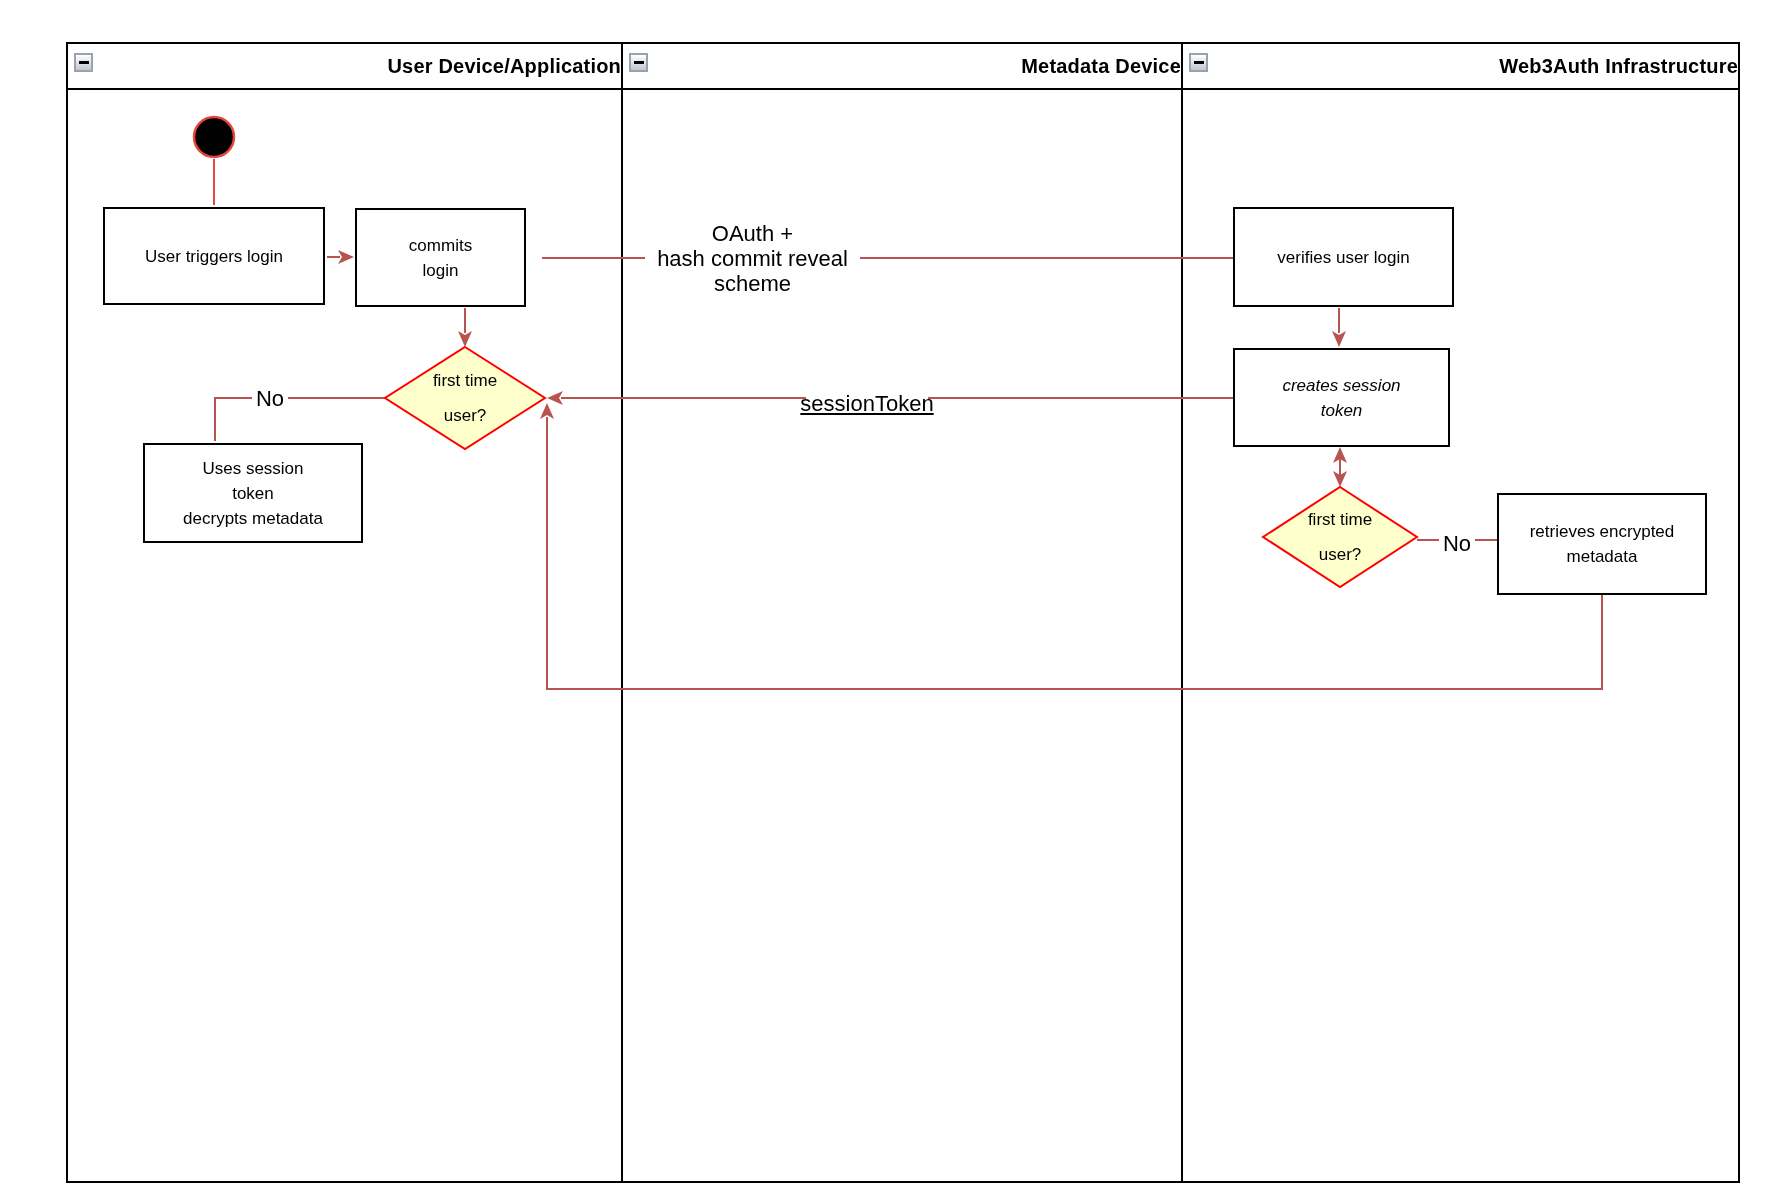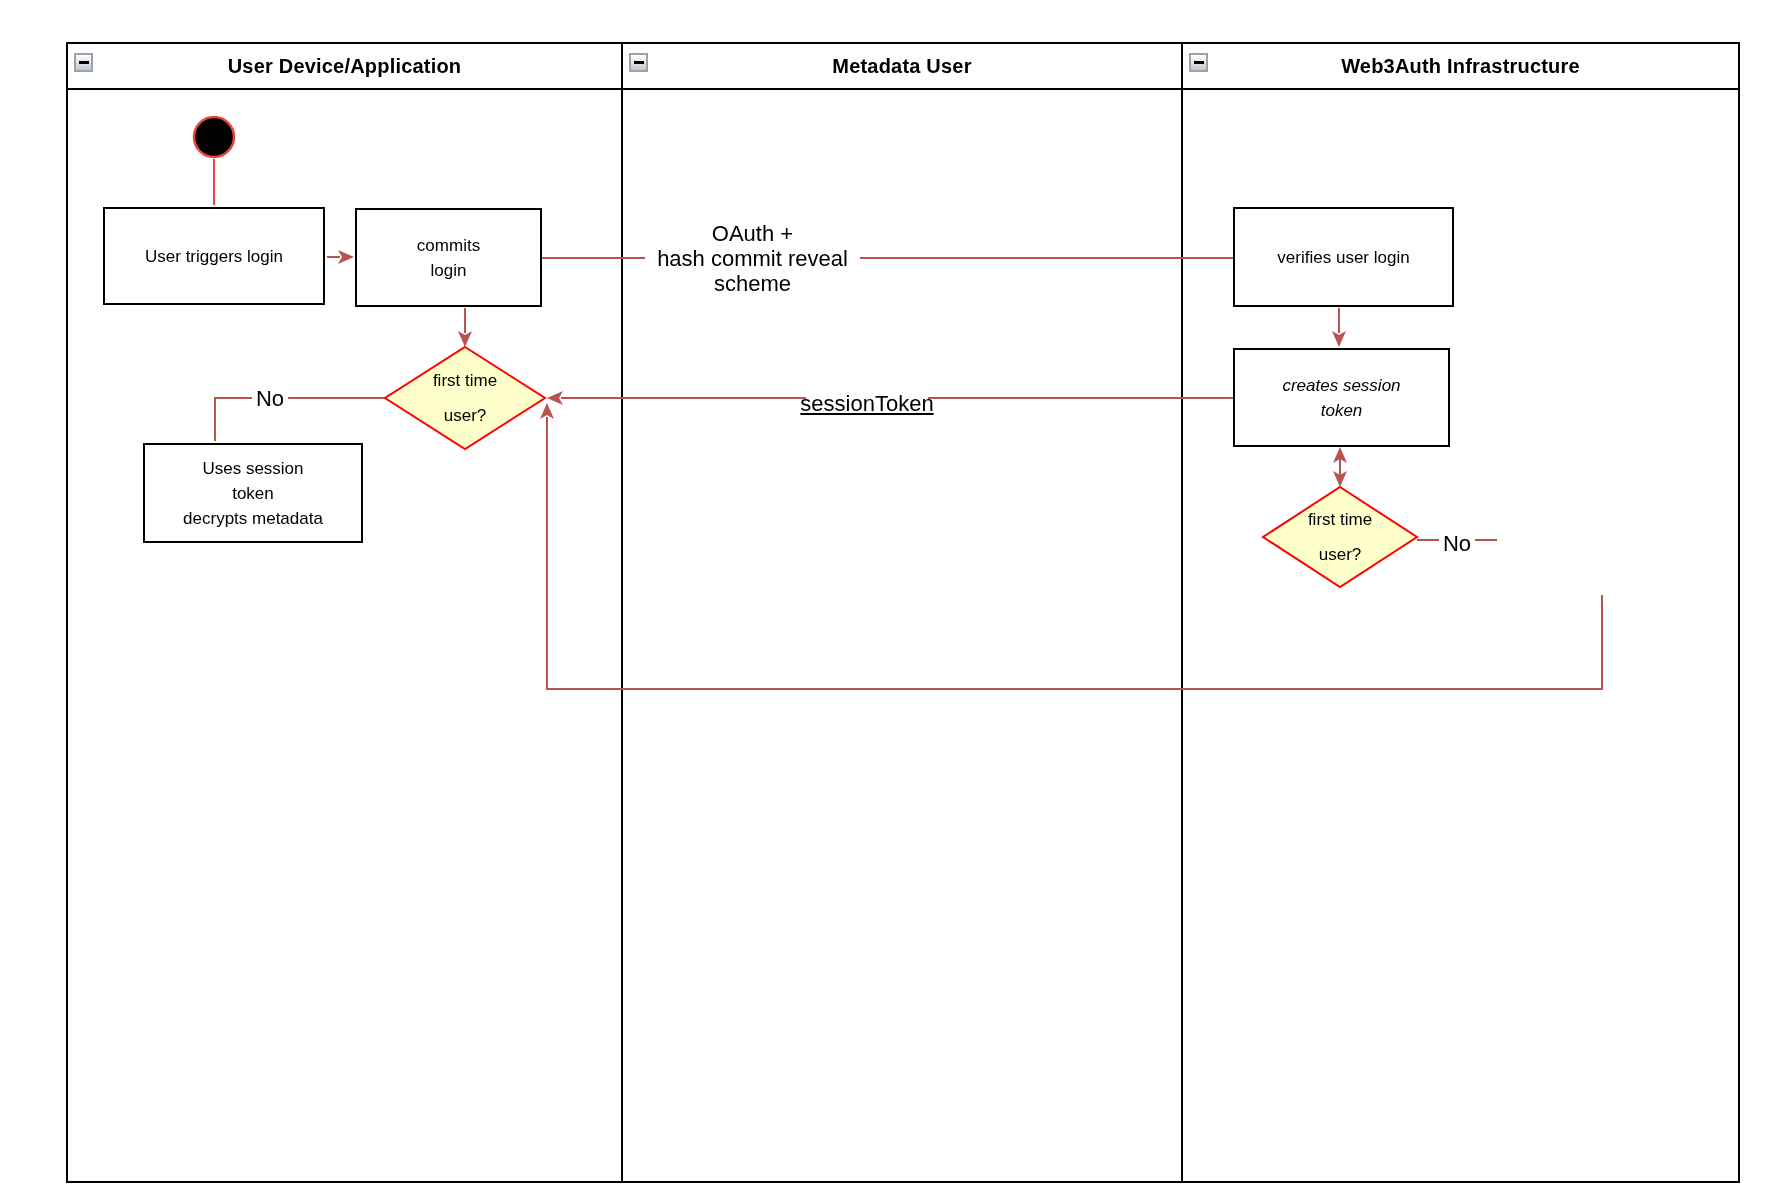--- a/index.html
+++ b/index.html
@@ -15,21 +15,21 @@
   }
   .frame {
     position: absolute; left: 66px; top: 42px;
     width: 1674px; height: 1141px;
     border: 2px solid #000000;
   }
   .vline { position: absolute; top: 42px; width: 2px; height: 1141px; background: #000000; }
   .header-sep { position: absolute; left: 66px; top: 88px; width: 1674px; height: 2px; background: #000000; }
   .lane-header {
     position: absolute; top: 44px; height: 44px;
-    display: flex; align-items: center; justify-content: center;
+    display: flex; align-items: center; justify-content: flex-end;
   }
   .lane-title { font-size: 20px; font-weight: bold; letter-spacing: 0.2px; }
   .collapse-icon {
     position: absolute; left: 6px; top: 9px;
     width: 19px; height: 19px;
     border: 2px solid #9aa2ac;
     background: linear-gradient(#ffffff, #c2c7cf);
     display: flex; align-items: center; justify-content: center;
     cursor: pointer;
   }
@@ -74,21 +74,21 @@
   <div class="lane-header" style="left:68px; width:553px;">
     <div class="collapse-icon">
         <div class="minus"></div>
       </div>
     <div class="lane-title">User Device/Application</div>
   </div>
   <div class="lane-header" style="left:623px; width:558px;">
     <div class="collapse-icon">
         <div class="minus"></div>
       </div>
-    <div class="lane-title">Metadata User</div>
+    <div class="lane-title">Metadata Device</div>
   </div>
   <div class="lane-header" style="left:1183px; width:555px;">
     <div class="collapse-icon">
         <div class="minus"></div>
       </div>
     <div class="lane-title">Web3Auth Infrastructure</div>
   </div>
 
   <svg class="wires" width="1780" height="1202" viewBox="0 0 1780 1202">
 
@@ -118,28 +118,30 @@
     <path d="M1417 540 H1497" stroke="#b85450" stroke-width="2" fill="none"></path>
 
     <path d="M1602 595 V689 H547 V417" stroke="#b85450" stroke-width="2" fill="none"></path>
     <path d="M547 403 L540 419 L547 415 L554 419 Z" fill="#b85450"></path>
 
     <polygon points="465,347 545,398 465,449 385,398" fill="#ffffcc" stroke="#ff0000" stroke-width="2"></polygon>
     <polygon points="1340,487 1417,537 1340,587 1263,537" fill="#ffffcc" stroke="#ff0000" stroke-width="2"></polygon>
   </svg>
 
   <div class="node" style="left:103px; top:207px; width:222px; height:98px;">User triggers login</div>
-  <div class="node" style="left:355px; top:208px; width:187px; height:99px;">commits
+  <div class="node" style="left:355px; top:208px; width:171px; height:99px;">commits
 login</div>
   <div class="node" style="left:108px; top:443px; width:220px; height:100px;margin-left:35px;">Uses session
 token
 decrypts metadata</div>
   <div class="node" style="left:1233px; top:207px; width:221px; height:100px;">verifies user login</div>
   <div class="node" style="left:1233px; top:348px; width:217px; height:99px;font-style:italic;">creates session
 token</div>
+  <div class="node" style="left:1497px; top:493px; width:210px; height:102px;">retrieves encrypted
+metadata</div>
 
   <div class="diamond-label" style="left:405px; top:372px; width:120px; height:52px;">first time
 user?</div>
   <div class="diamond-label" style="left:1280px; top:511px; width:120px; height:52px;">first time
 user?</div>
 
   <div class="edge-label" style="left:645px; top:232px; width:215px; height:52px;">OAuth +
 hash commit reveal scheme</div>
   <div class="edge-label" style="left:806px; top:389px; width:122px; height:28px;text-decoration:underline;">sessionToken</div>
   <div class="edge-label" style="left:252px; top:385px; width:36px; height:26px;">No</div>

